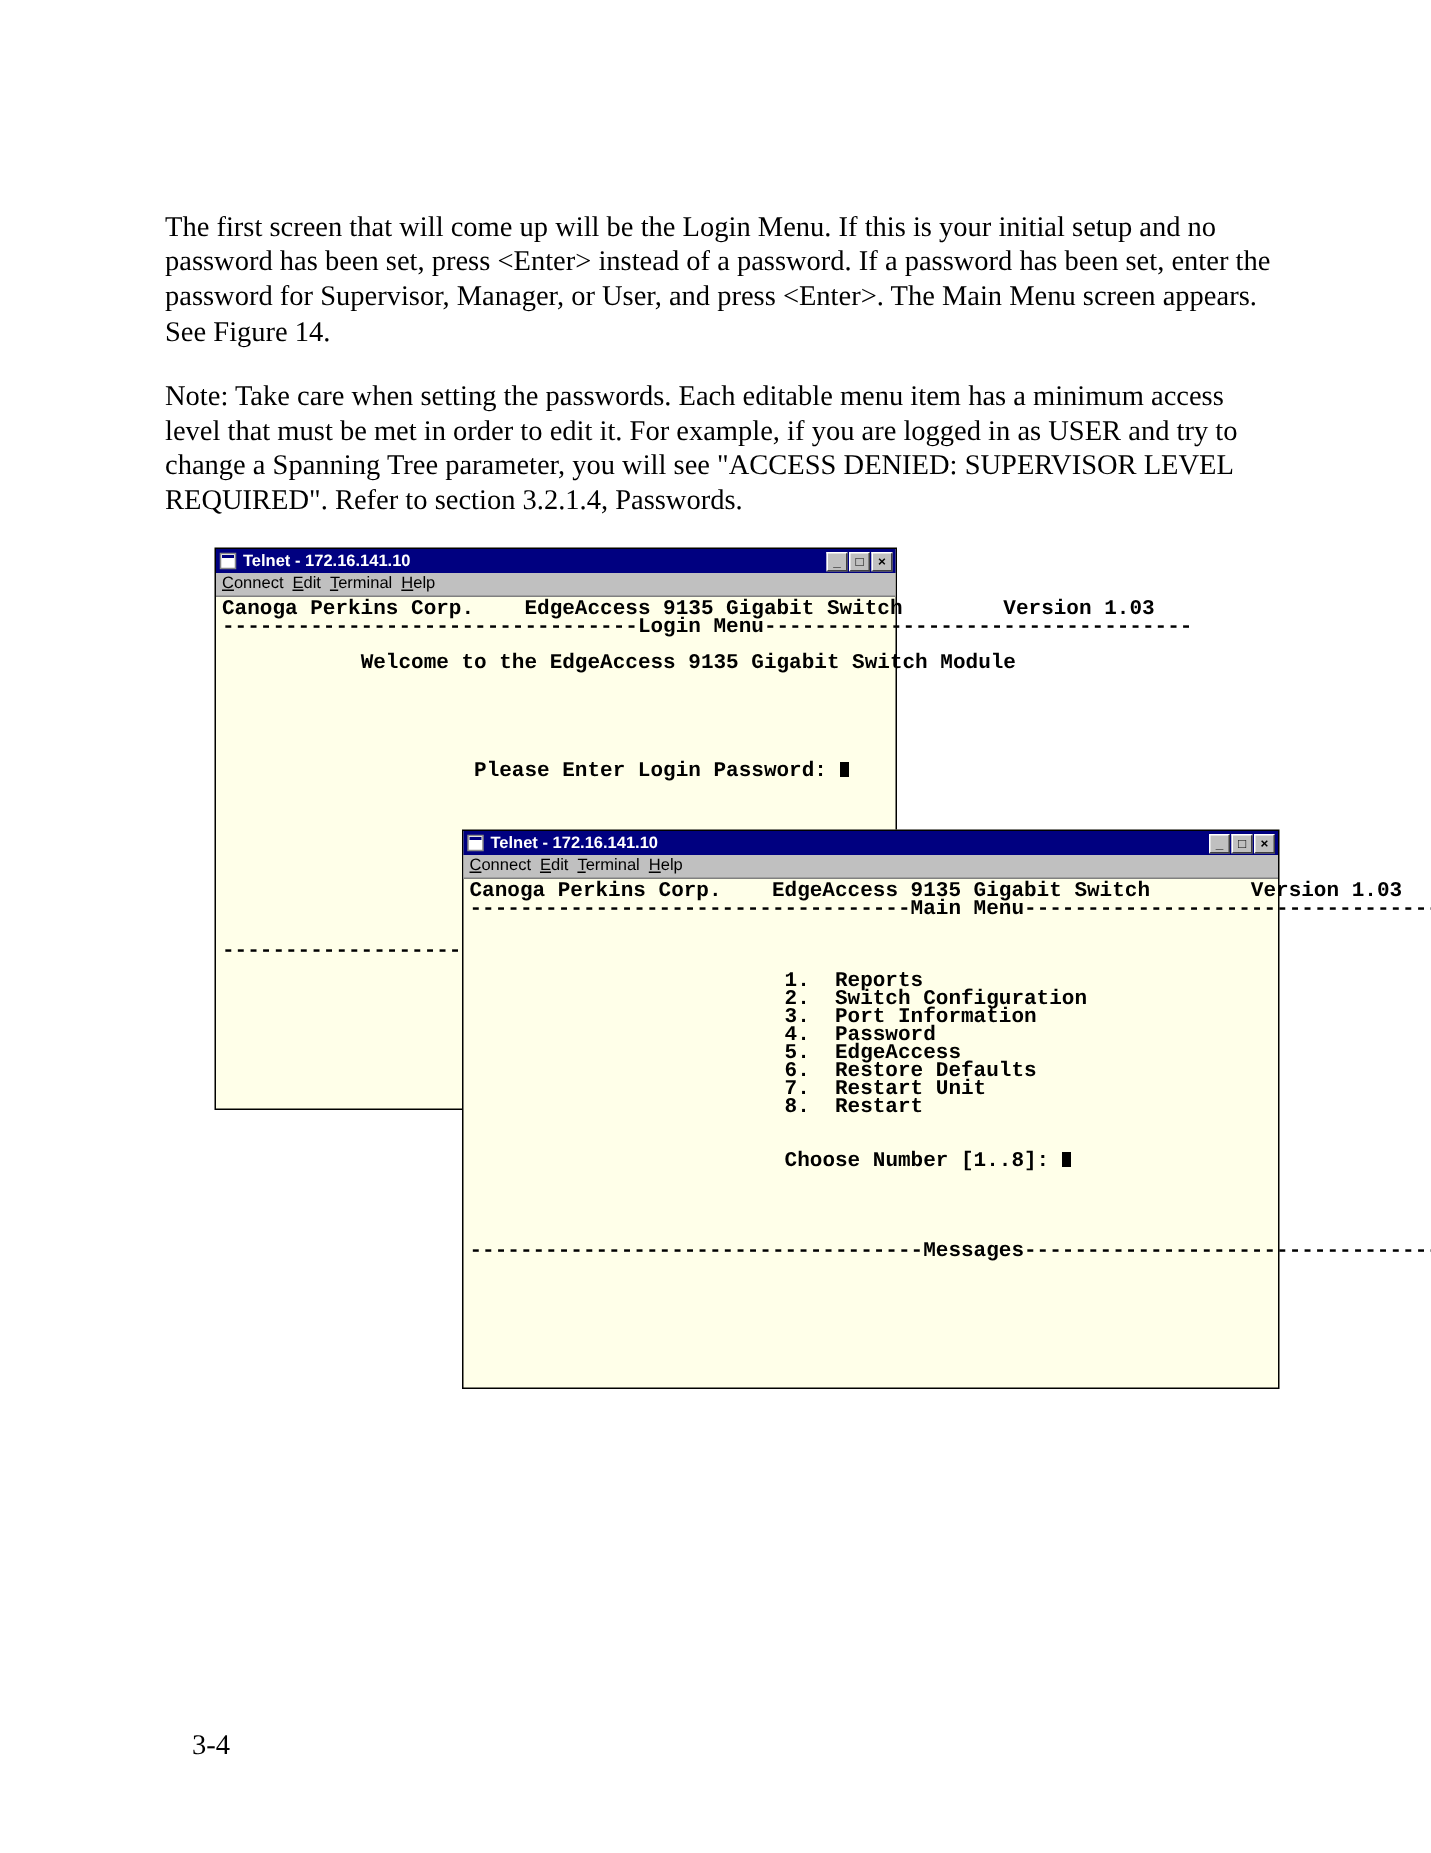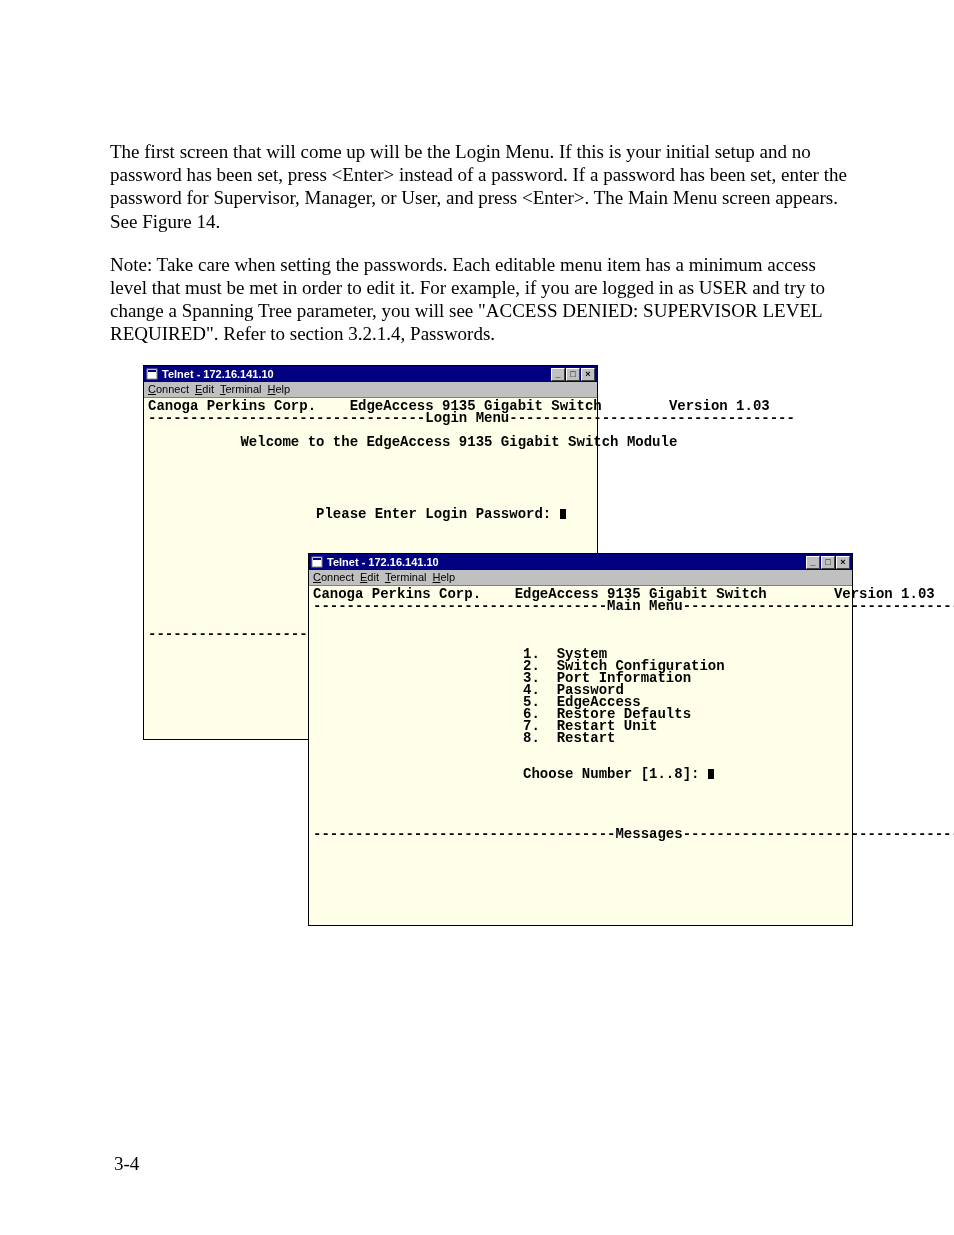--- a/index.html
+++ b/index.html
@@ -93,21 +93,21 @@
   .term .cursor {
     display: inline-block;
     width: 6px; height: 10px;
     background: #000;
     vertical-align: baseline;
     margin-bottom: -1px;
   }
 
   .page-number {
     position: absolute;
-    left: 114px;
+    left: 128px;
     bottom: 60px;
     font-size: 19px;
   }
 </style>
 </head>
 <body>
 
 <div class="page">
 
   <p class="para">The first screen that will come up will be the Login Menu. If this is your initial setup and no password has been set, press &lt;Enter&gt; instead of a password. If a password has been set, enter the password for Supervisor, Manager, or User, and press &lt;Enter&gt;. The Main Menu screen appears. See Figure 14.</p>
@@ -177,21 +177,21 @@
         <span class="mn"><u>C</u><span>onnect</span></span>
         <span class="mn"><u>E</u><span>dit</span></span>
         <span class="mn"><u>T</u><span>erminal</span></span>
         <span class="mn"><u>H</u><span>elp</span></span>
       </div>
       <div class="term"><span>Canoga Perkins Corp.</span>    <span>EdgeAccess 9135 Gigabit Switch</span>        <span>Version 1.03</span>
 -----------------------------------<span>Main Menu</span>------------------------------------
 
 
 
-                         1.  <span>System</span>
+                         1.  <span>Reports</span>
                          2.  <span>Switch Configuration</span>
                          3.  <span>Port Information</span>
                          4.  <span>Password</span>
                          5.  <span>EdgeAccess</span>
                          6.  <span>Restore Defaults</span>
                          7.  <span>Restart Unit</span>
                          8.  <span>Restart</span>
 
 
                          <span>Choose Number [1..8]:</span> <span class="cursor"></span>

